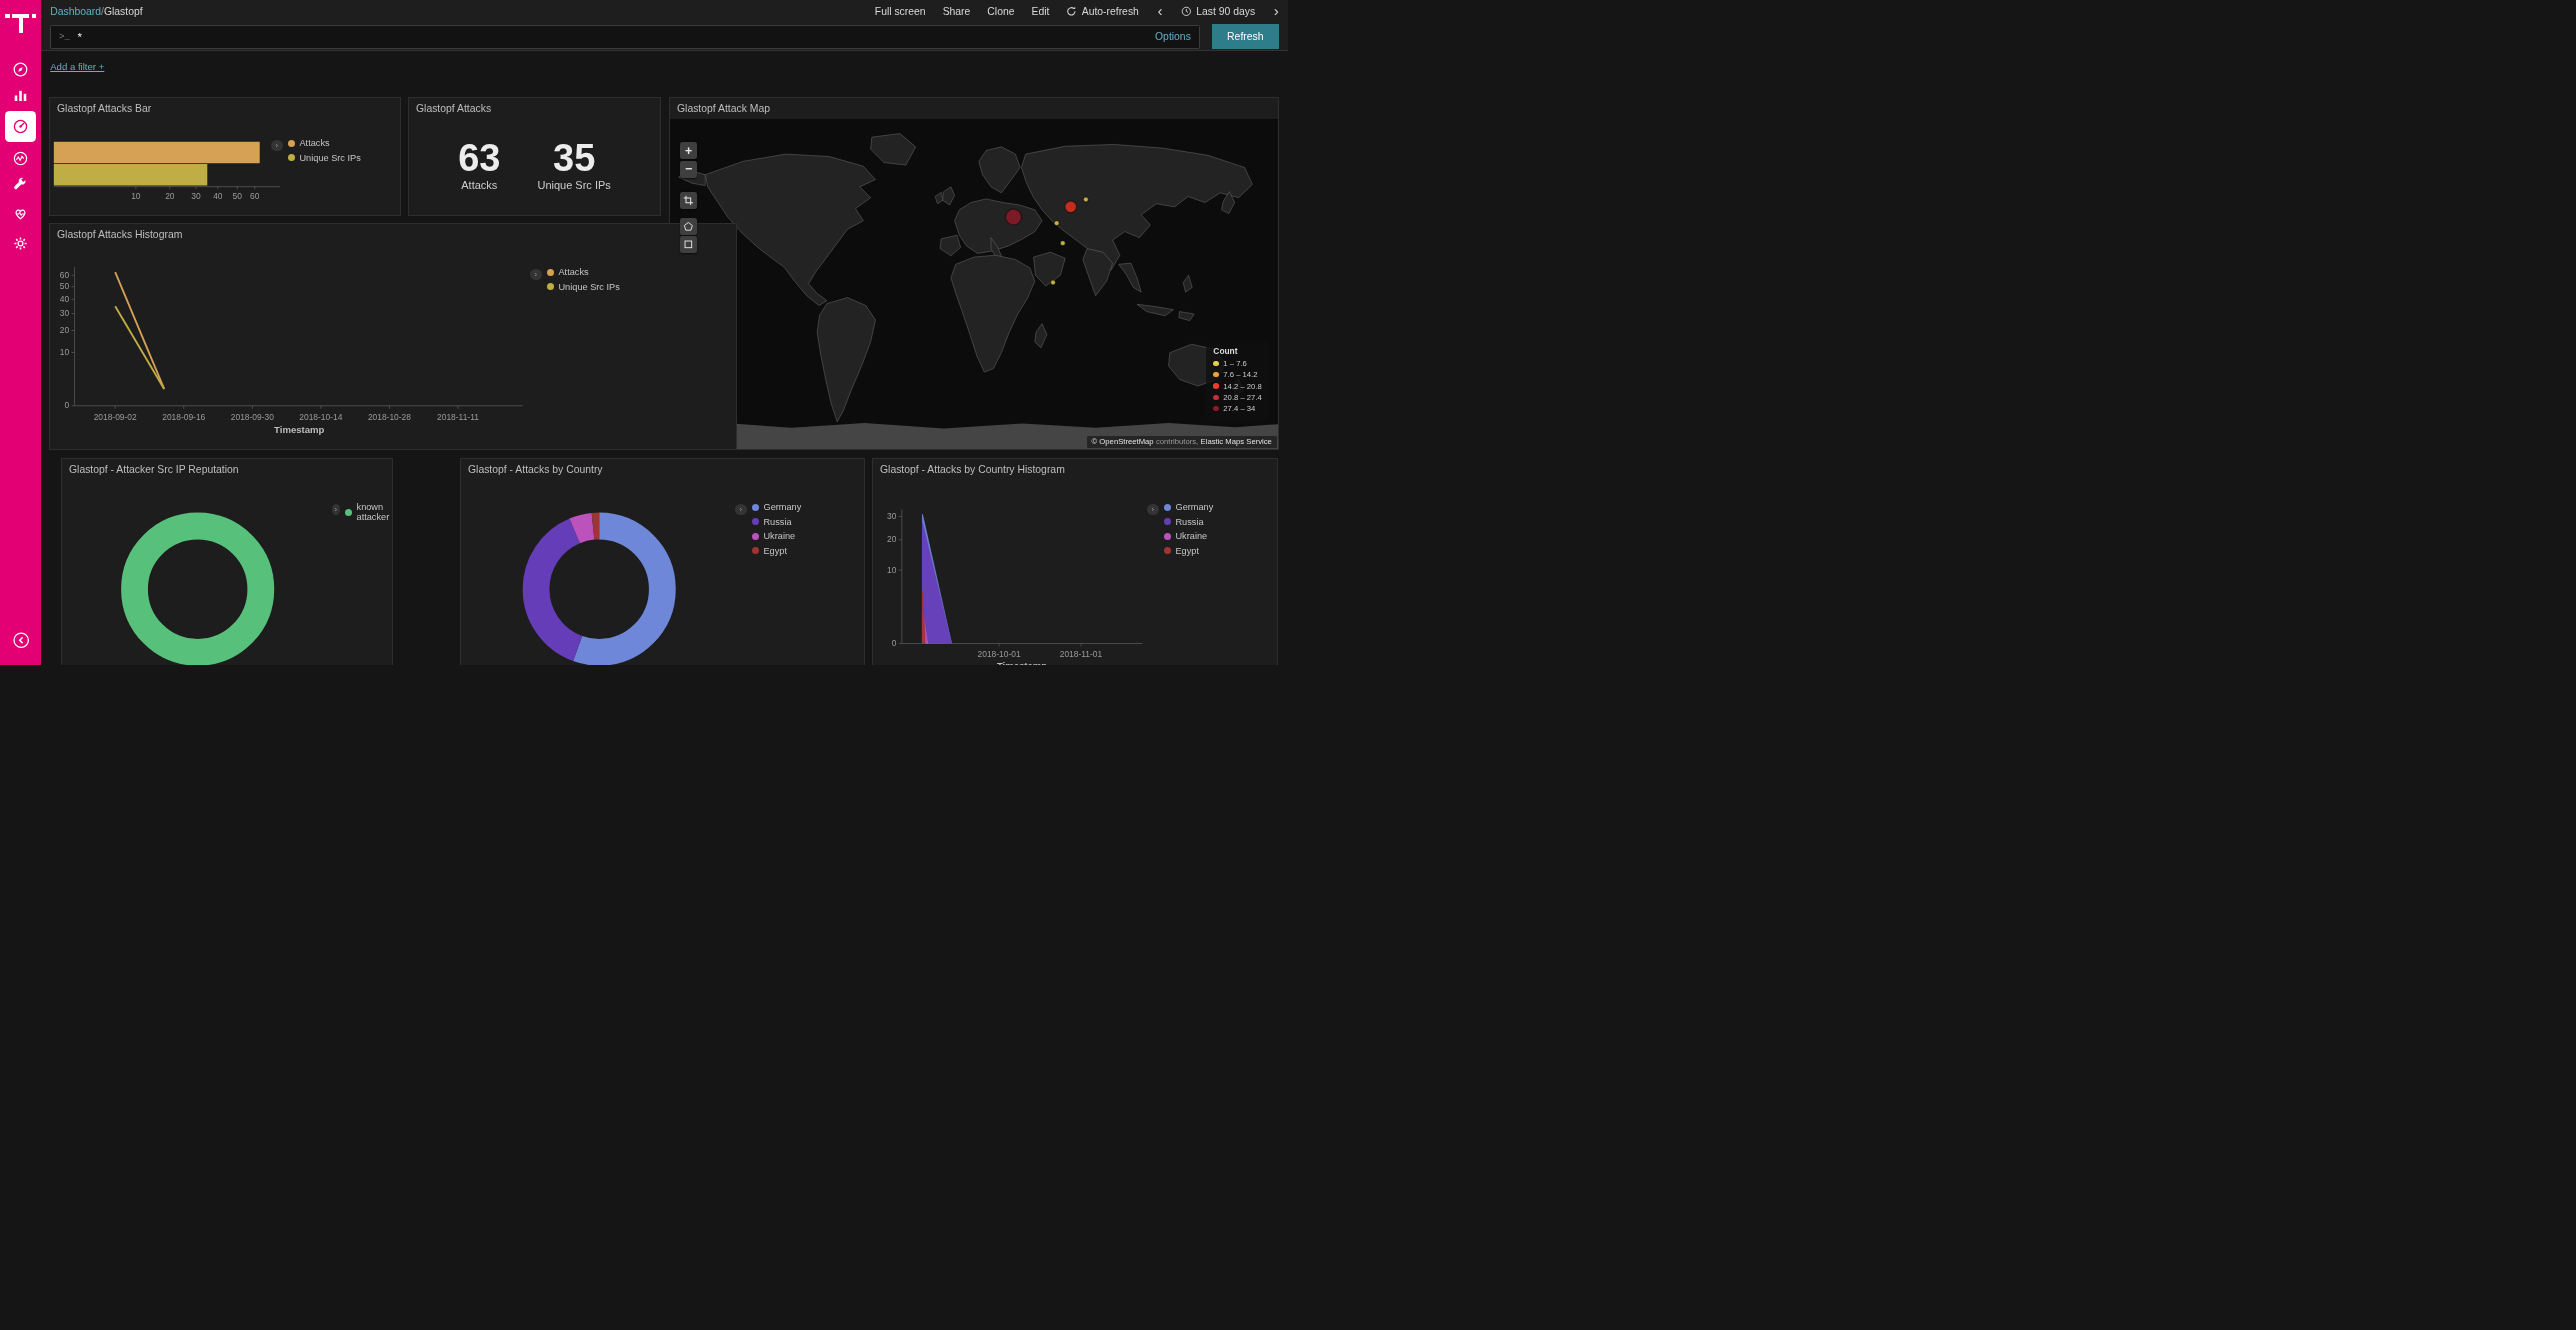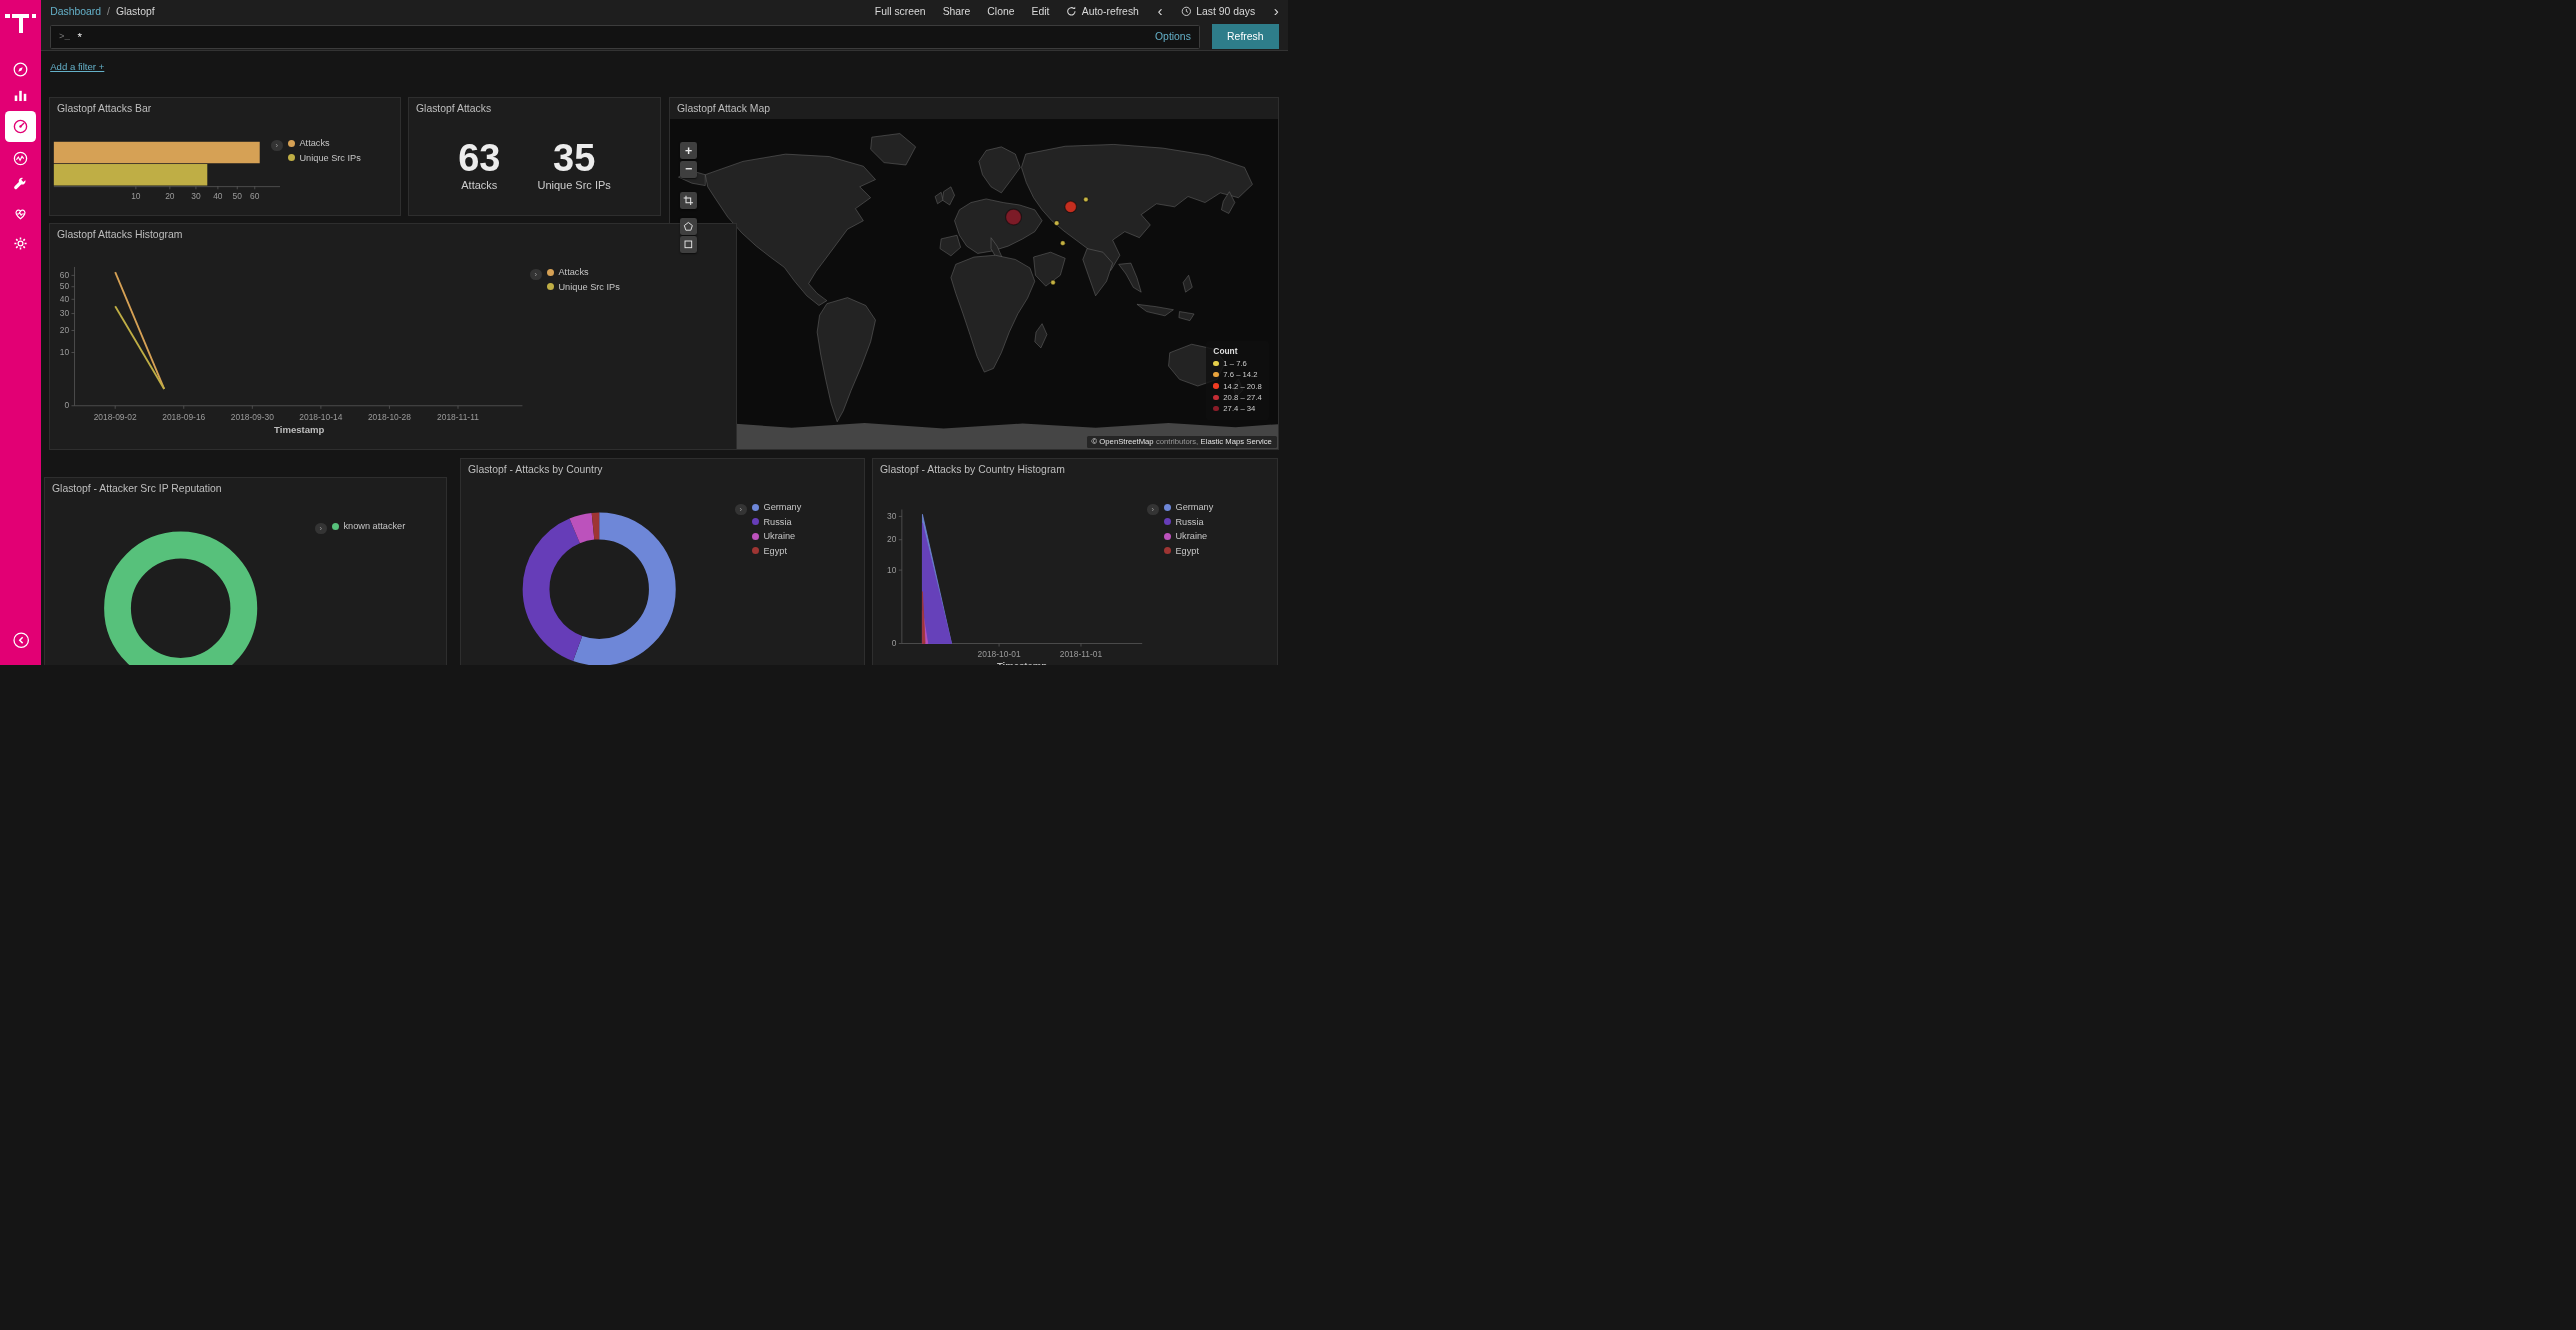--- a/index.html
+++ b/index.html
@@ -16,21 +16,21 @@
   .logo .dotR{left:32px;top:14px;width:4.2px;height:4.2px;}
   .logo .bar{left:12.3px;top:14px;width:17px;height:4.2px;}
   .logo .stem{left:18.6px;top:14px;width:4.3px;height:19px;}
   .side-item{position:absolute;left:5.4px;width:31px;height:31px;display:flex;align-items:center;justify-content:center;cursor:pointer;}
   .side-item.active{background:#fff;border-radius:4.6px;}
   .collapse-btn{position:absolute;left:5.4px;bottom:9.2px;width:31px;height:31px;display:flex;align-items:center;justify-content:center;cursor:pointer;}
 
   
   .topbar{position:absolute;left:41px;top:0;right:0;height:23px;background:#1e1e1e;
           display:flex;align-items:center;justify-content:space-between;padding:0 7.7px 0 9.2px;box-sizing:border-box;}
-  .crumbs{font-size:10.4px;display:flex;gap:6px;align-items:center;}
+  .crumbs{font-size:10.4px;display:flex;gap:0;align-items:center;}
   .crumb-link{color:#64b0c8;text-decoration:none;cursor:pointer;}
   .crumb-sep{color:#8a8a8a;}
   .crumb-cur{color:#d6d6d6;}
   .top-actions{display:flex;align-items:center;gap:17px;font-size:10.4px;color:#d9d9d9;}
   .top-action{cursor:pointer;display:flex;align-items:center;gap:4.6px;white-space:nowrap;}
   .chev{font-size:15.3px;line-height:10.7px;color:#d9d9d9;cursor:pointer;padding:0 1.5px;}
 
   
   .query-row{position:absolute;left:41px;top:23px;right:0;height:28px;background:#1e1e1e;border-bottom:0.8px solid #333;
              display:flex;align-items:center;gap:12.3px;padding:0 9.2px;box-sizing:border-box;}
@@ -46,21 +46,21 @@
   .filter-row{position:absolute;left:41px;top:51px;right:0;height:32px;padding:7.7px 9.2px;box-sizing:border-box;}
   .add-filter{color:#64b0c8;font-size:9.6px;text-decoration:underline;cursor:pointer;}
 
   
   .panel{position:absolute;background:#1d1d1d;border:0.8px solid #2e2e2e;box-sizing:border-box;overflow:hidden;}
   .panel-title{position:absolute;top:4.6px;left:7px;font-size:10.4px;color:#bfbfbf;white-space:nowrap;z-index:3;}
   #p-bar{left:49px;top:97px;width:352px;height:119px;}
   #p-metric{left:408px;top:97px;width:253px;height:119px;}
   #p-map{left:669px;top:97px;width:610px;height:353px;}
   #p-hist{left:49px;top:223px;width:688px;height:227px;}
-  #p-rep{left:44px;top:458px;width:403px;height:222px;margin-top:19px;}
+  #p-rep{left:61px;top:458px;width:332px;height:222px;}
   #p-country{left:460px;top:458px;width:405px;height:222px;}
   #p-chist{left:872px;top:458px;width:406px;height:222px;}
   .panel > svg{position:absolute;left:0;top:0;}
 
   
   .legend{position:absolute;display:flex;align-items:flex-start;gap:5.4px;z-index:4;}
   .legend-toggle{width:11.5px;height:11.5px;border-radius:50%;background:#343434;color:#9c9c9c;font-size:7.7px;
                  display:flex;align-items:center;justify-content:center;cursor:pointer;margin-top:1.5px;}
   .legend-item{display:flex;align-items:center;gap:4.6px;margin-bottom:4.6px;font-size:9.2px;color:#c6c6c6;cursor:pointer;}
   .legend-item .dot{width:7px;height:7px;border-radius:50%;flex:none;}

